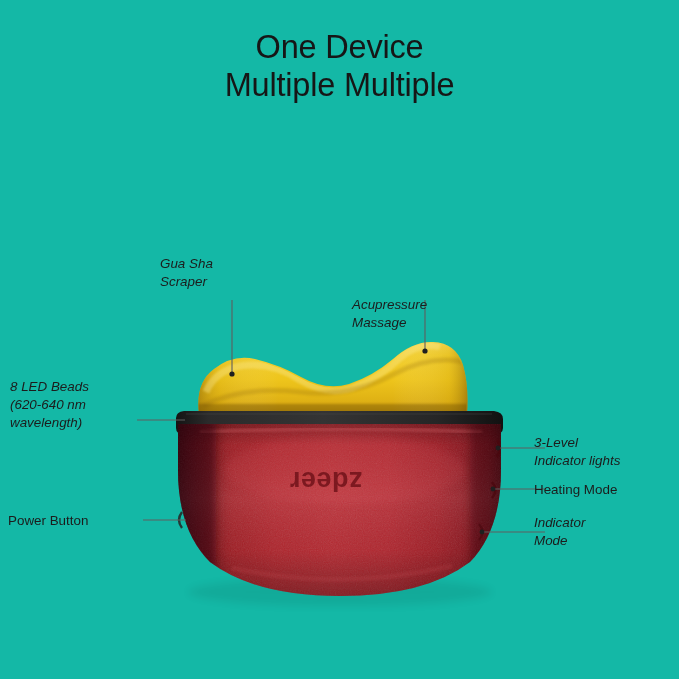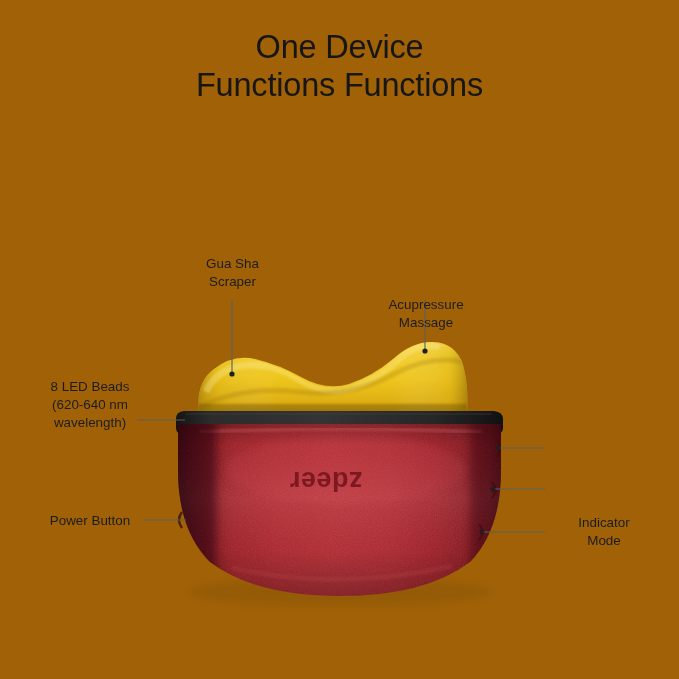--- a/index.html
+++ b/index.html
@@ -15,21 +15,21 @@
     color: #1a1a1a;
     overflow: hidden;
     position: relative;
   }
   #stage {
     position: absolute;
     left: 0;
     top: 0;
     width: 679px;
     height: 679px;
-    background: #a16207;
+    background: #14b8a6;
   }
 
   
   #title-block {
     position: absolute;
     left: 0;
     top: 28px;
     width: 679px;
     text-align: center;
     line-height: 1.17;
@@ -53,47 +53,47 @@
   }
 
   
   .callout {
     position: absolute;
     font-size: 13.4px;
     line-height: 1.33;
     color: #1c1c1c;
     white-space: pre-line;
   }
-  .callout.center { text-align: center; }
+  .callout.center { text-align: left; font-style: italic; }
   .callout.left   { text-align: left; }
 
   #label-gua-sha       { left: 160px;  top: 255px; width: 145px; }
   #label-acupressure   { left: 352px;  top: 255px; width: 148px; margin-top: 41px; }
   #label-led-beads     { left: 10px;   top: 378px; width: 160px; }
-  #label-power-button  { left: 20px;    top: 512px; width: 140px; text-align: center; }
+  #label-power-button  { left: 8px;    top: 512px; width: 140px; }
   #label-indicator     { left: 534px;  top: 434px; width: 140px; }
   #label-heating       { left: 534px;  top: 481px; width: 140px; }
   #label-vibration     { left: 534px;  top: 514px; width: 140px; }
 
   
   #leaders {
     position: absolute;
     left: 0; top: 0;
     width: 679px; height: 679px;
     pointer-events: none;
   }
 </style>
 </head>
 <body>
 
 <div id="stage">
 
   <div id="title-block">
     <span class="title-line">One Device</span>
-    <span class="title-line">Functions Functions</span>
+    <span class="title-line">Multiple Multiple</span>
   </div>
 
   <svg id="device" viewBox="0 0 679 679">
     <defs>
 
       <linearGradient id="gradBody" x1="0" y1="0" x2="1" y2="0">
         <stop offset="0.000" stop-color="#3d060b"></stop>
         <stop offset="0.035" stop-color="#5c0c13"></stop>
         <stop offset="0.090" stop-color="#86151c"></stop>
         <stop offset="0.170" stop-color="#a61f26"></stop>
@@ -272,18 +272,21 @@
 
   <div class="callout center" id="label-acupressure">Acupressure
 Massage</div>
 
   <div class="callout center" id="label-led-beads">8 LED Beads
 (620-640 nm
 wavelength)</div>
 
   <div class="callout left" id="label-power-button">Power Button</div>
 
-
+  <div class="callout center" id="label-indicator">3-Level
+Indicator lights</div>
+
+  <div class="callout left" id="label-heating">Heating Mode</div>
 
   <div class="callout center" id="label-vibration">Indicator
 Mode</div>
 
 </div>
 
 </body></html>

